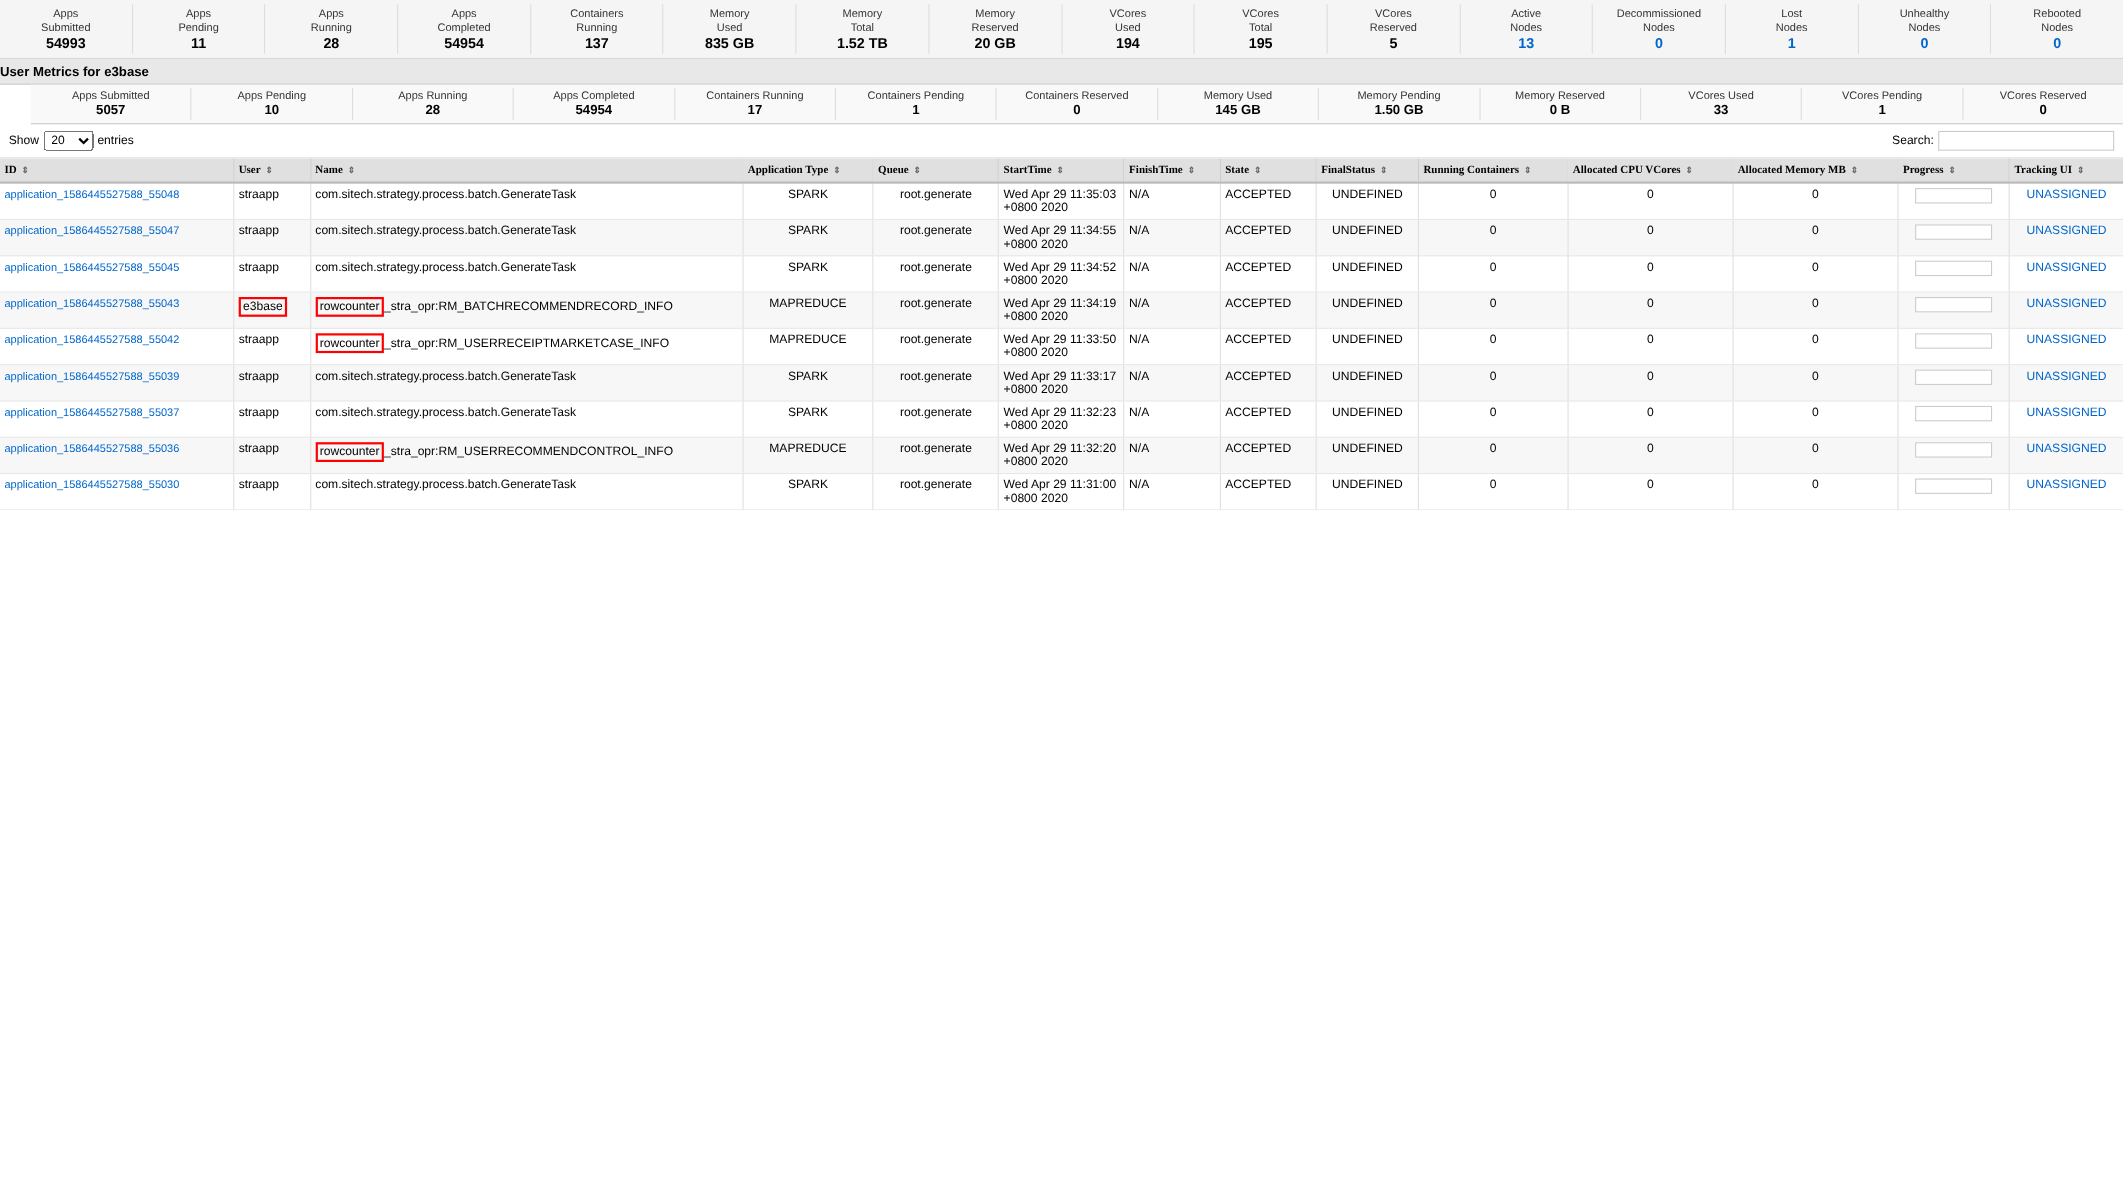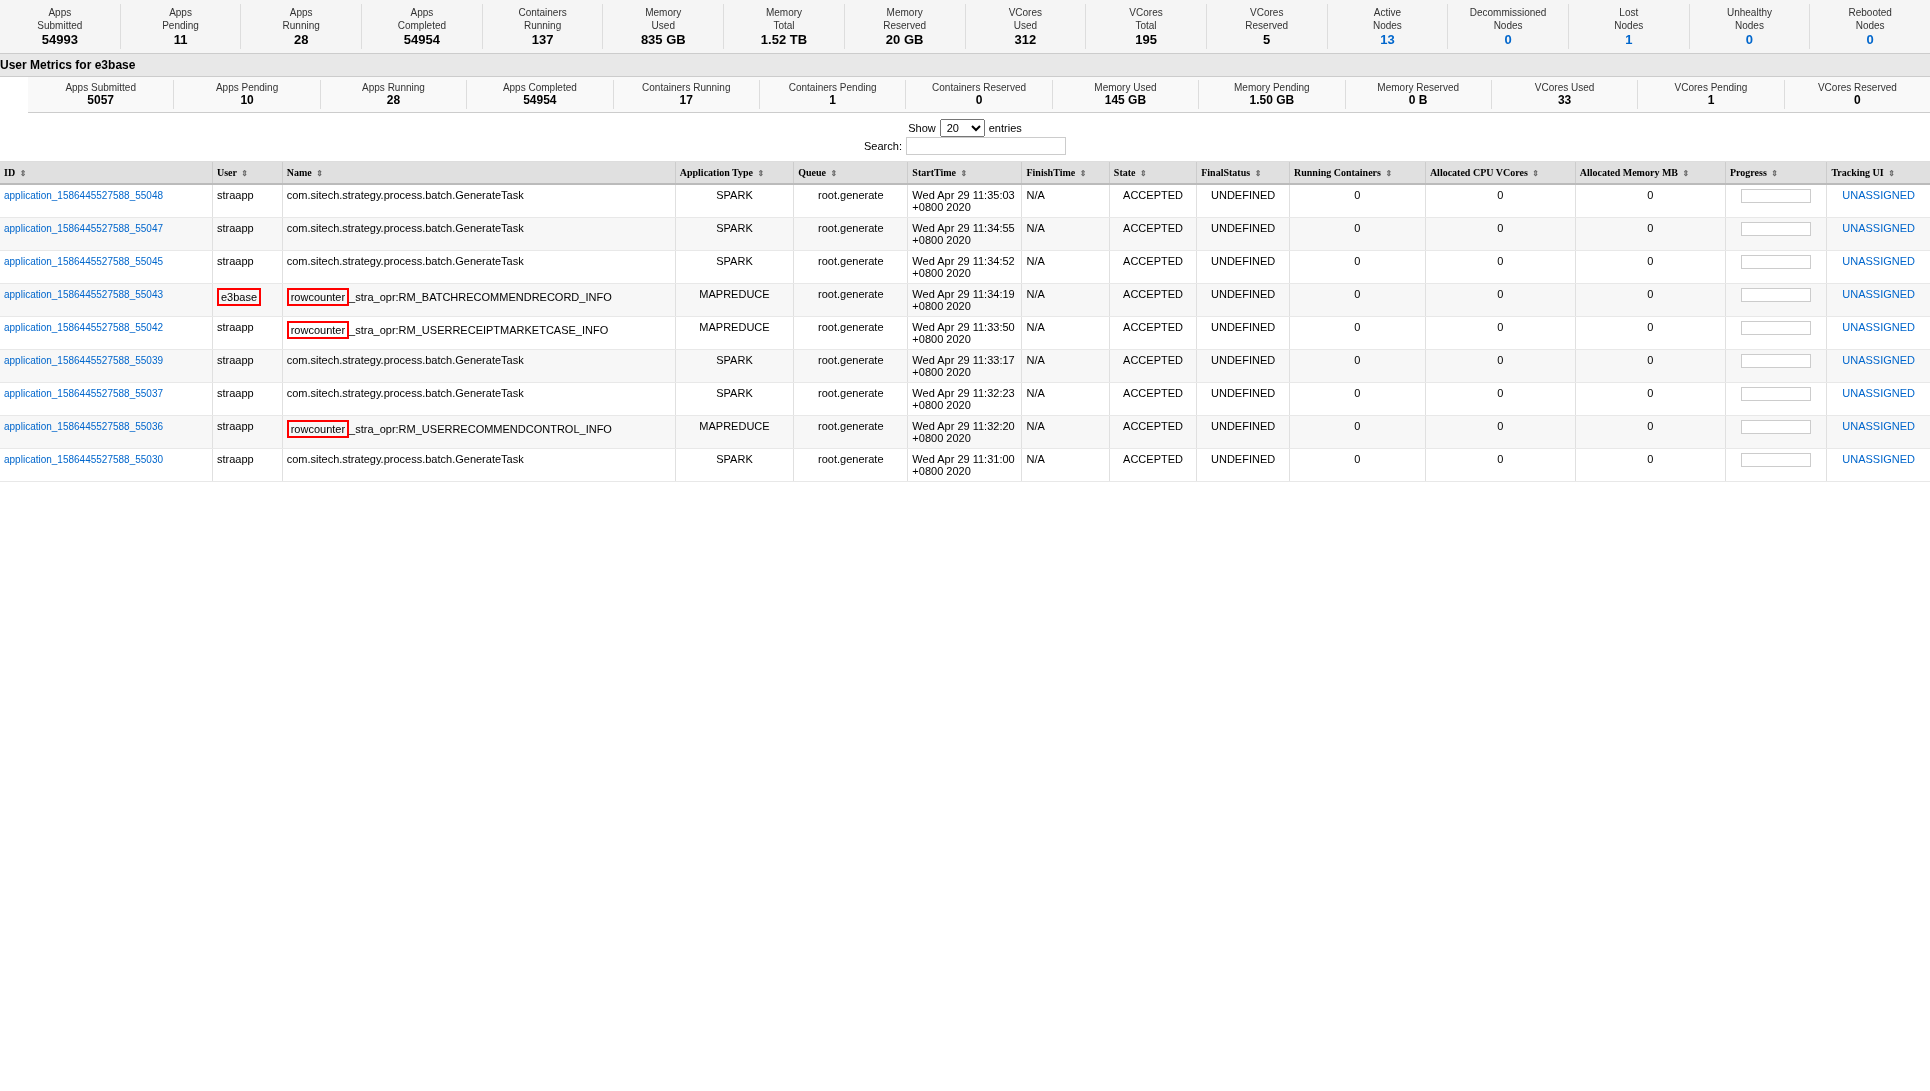--- a/index.html
+++ b/index.html
@@ -46,21 +46,20 @@
     .user-metric-col:last-child { border-right: none; }
     .user-metric-label { font-size: 10px; color: #333; }
     .user-metric-value { font-size: 12px; font-weight: bold; }
 
     .table-controls {
       display: flex;
       justify-content: space-between;
       align-items: center;
       padding: 6px 8px;
       border-bottom: 1px solid #ddd;
-      flex-direction: column;
     }
     .table-controls-left { display: flex; align-items: center; gap: 4px; }
     .table-controls-right { display: flex; align-items: center; gap: 4px; }
     .show-label { font-size: 11px; }
     select { font-size: 11px; padding: 1px 2px; }
     .search-label { font-size: 11px; }
     .search-input { border: 1px solid #ccc; padding: 2px 4px; font-size: 11px; width: 160px; }
 
     table {
       width: 100%;
@@ -114,21 +113,21 @@
       padding: 1px 2px;
     }
 
     .col-id { width: 140px; }
     .col-user { width: 55px; }
     .col-name { width: 310px; }
     .col-apptype { width: 75px; text-align: center; }
     .col-queue { width: 90px; text-align: center; }
     .col-starttime { width: 90px; }
     .col-finishtime { width: 55px; }
-    .col-state { width: 65px; text-align: center; }
+    .col-state { width: 65px; }
     .col-finalstatus { width: 70px; text-align: center; }
     .col-running-containers { width: 55px; text-align: center; }
     .col-allocated-cpu { width: 55px; text-align: center; }
     .col-allocated-mem { width: 60px; text-align: center; }
     .col-progress { width: 80px; text-align: center; }
     .col-tracking { width: 75px; text-align: center; }
   </style>
 </head>
 <body>
 
@@ -160,21 +159,21 @@
     <div class="metric-col">
       <div class="metric-label">Memory<br>Total</div>
       <div class="metric-value">1.52 TB</div>
     </div>
     <div class="metric-col">
       <div class="metric-label">Memory<br>Reserved</div>
       <div class="metric-value">20 GB</div>
     </div>
     <div class="metric-col">
       <div class="metric-label">VCores<br>Used</div>
-      <div class="metric-value">312</div>
+      <div class="metric-value">194</div>
     </div>
     <div class="metric-col">
       <div class="metric-label">VCores<br>Total</div>
       <div class="metric-value">195</div>
     </div>
     <div class="metric-col">
       <div class="metric-label">VCores<br>Reserved</div>
       <div class="metric-value">5</div>
     </div>
     <div class="metric-col">

